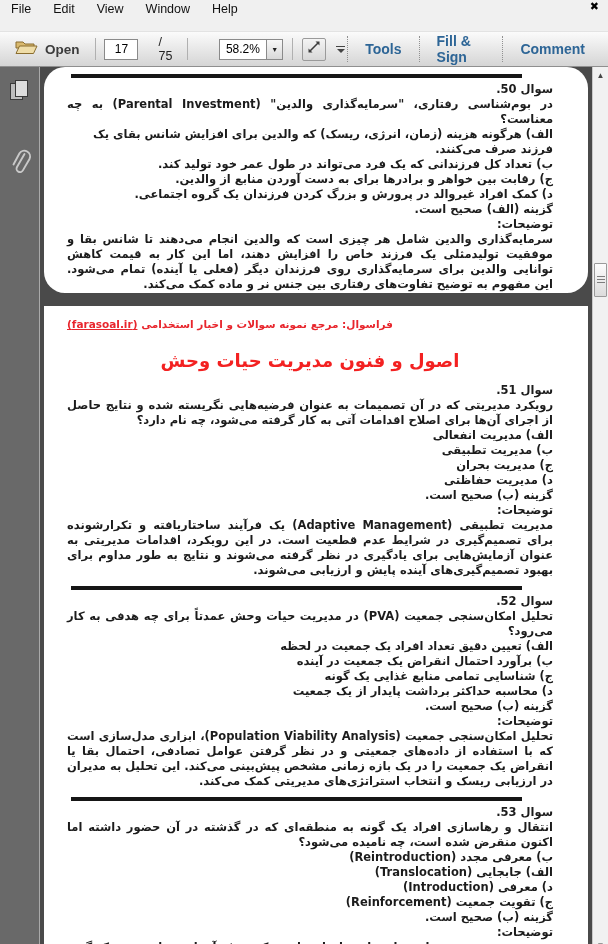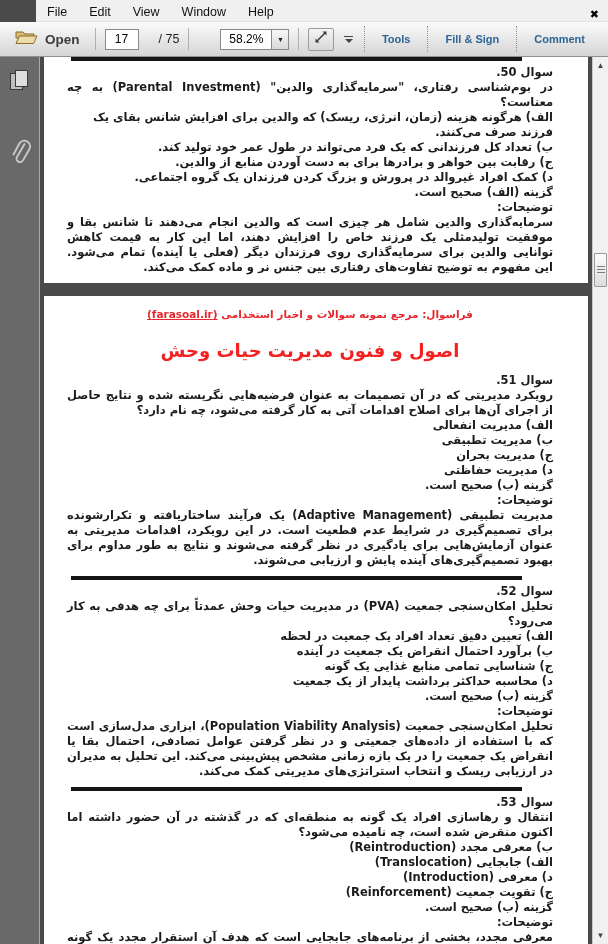--- a/index.html
+++ b/index.html
@@ -1,21 +1,21 @@
 <!DOCTYPE html>
 <html><head>
 <meta charset="utf-8">
 <style>
   * { box-sizing: border-box; margin: 0; padding: 0; }
   html,body { width: 608px; height: 944px; overflow: hidden; background:#4a4a4a;
               font-family: "Liberation Sans", "DejaVu Sans", sans-serif; }
 
   
-  .menubar { height:22px; background:#f0f0f0; display:flex; align-items:flex-end;
-             font-size:12.5px; color:#111; border-bottom:1px solid #e3e3e3;margin-left:36px; }
+  .menubar { height:32px; background:#f0f0f0; display:flex; align-items:flex-start;
+             font-size:12.5px; color:#111; border-bottom:1px solid #e3e3e3; }
   .menu-item { padding:2px 11px; cursor:default; }
   .close-x { margin-left:auto; margin-right:9px; font-size:11px; font-weight:bold; color:#000; }
 
   
   .toolbar { height:35px; background:linear-gradient(#fbfbfb,#e6e6e6 55%,#d5d5d5);
              border-bottom:1px solid #8f8f8f; display:flex; align-items:center; padding:0 8px; }
   .tb-sep { width:1px; height:22px; background:#b0b0b0; margin:0 9px; }
   .tb-dotted { width:1px; height:26px; border-left:1px dotted #909090; margin:0 2px; }
   .open-btn { display:flex; align-items:center; gap:7px; padding:3px 6px; }
   .open-label { font-size:13.5px; font-weight:bold; color:#3c3c3c; }
@@ -28,47 +28,47 @@
              background:linear-gradient(#f8f8f8,#d8d8d8); display:flex; align-items:center;
              justify-content:center; font-size:7px; color:#222; }
   .fit-btn { width:26px; height:23px; border:1px solid #9a9a9a; border-radius:2px;
              background:linear-gradient(#f4f4f4,#d7d7d7); display:flex; align-items:center;
              justify-content:center; }
   .chevron { margin-left:10px; display:flex; flex-direction:column; align-items:center; gap:2px; }
   .chevron .bar { width:9px; height:1px; background:#444; }
   .chevron .tri { width:0; height:0; border-left:4px solid transparent;
                   border-right:4px solid transparent; border-top:4px solid #444; }
   .tb-right { margin-left:auto; display:flex; align-items:center; }
-  .tb-blue { font-size:11px; font-weight:bold; color:#2d6596; padding:5px 15px; }
+  .tb-blue { font-size:14px; font-weight:bold; color:#2d6596; padding:5px 15px; }
 
   
   .docarea { height:887px; display:flex; background:#4a4a4a; }
   .sidebar { width:40px; background:#696969; border-right:1px solid #a9a9a9;
              display:flex; flex-direction:column; align-items:center; }
   .side-btn { margin-top:13px; }
   .pages-icon { position:relative; width:19px; height:22px; }
   .pages-icon .back { position:absolute; left:0; top:3px; width:13px; height:17px;
                       background:#bdbdbd; border:1px solid #3a3a3a; }
   .pages-icon .front { position:absolute; left:5px; top:0; width:13px; height:17px;
                        background:#dedede; border:1px solid #3a3a3a; }
   .pages-col { flex:1; display:flex; flex-direction:column; background:#4a4a4a;
                border-left:4px solid #4a4a4a; padding-right:4px; }
   .page { background:#fff; direction:rtl; color:#1c1c1c; font-family:"DejaVu Sans", sans-serif;
           font-weight:bold; font-size:11.5px; line-height:15px; overflow:hidden; }
-  .page1 { height:226px; padding:0 35px 0 23px; }
+  .page1 { height:226px; padding:7px 35px 0 23px;border-radius:21px; }
   .pagegap { height:13px; }
   .page2 { flex:1; padding:12px 35px 0 23px; }
 
   .qsep { height:4px; background:#161616; margin:8px 31px 4px 4px; }
   .page1 .qsep:first-child { margin-top:0; }
   .qnum { text-align:right; }
   .qline { text-align:right; }
   .qtext { text-align:justify; }
 
-  .red-head { direction:rtl; text-align:center; color:#e8262d; font-size:10.5px;
+  .red-head { direction:rtl; text-align:left; color:#e8262d; font-size:10.5px;
               line-height:13px; margin-bottom:15px; font-weight:bold; }
   .red-head a { color:#e8262d; text-decoration:underline; }
   .doc-title { direction:rtl; text-align:center; color:#f32121; font-size:18px;
                line-height:30px; font-weight:bold; margin-bottom:7px; }
 
   
   .vscroll { width:16px; background:#f1f1f1; position:relative; border-left:1px solid #c9c9c9; }
   .scr-up { position:absolute; top:4px; left:0; width:100%; text-align:center;
             font-size:8px; color:#454545; }
   .scr-down { position:absolute; bottom:4px; left:0; width:100%; text-align:center;

